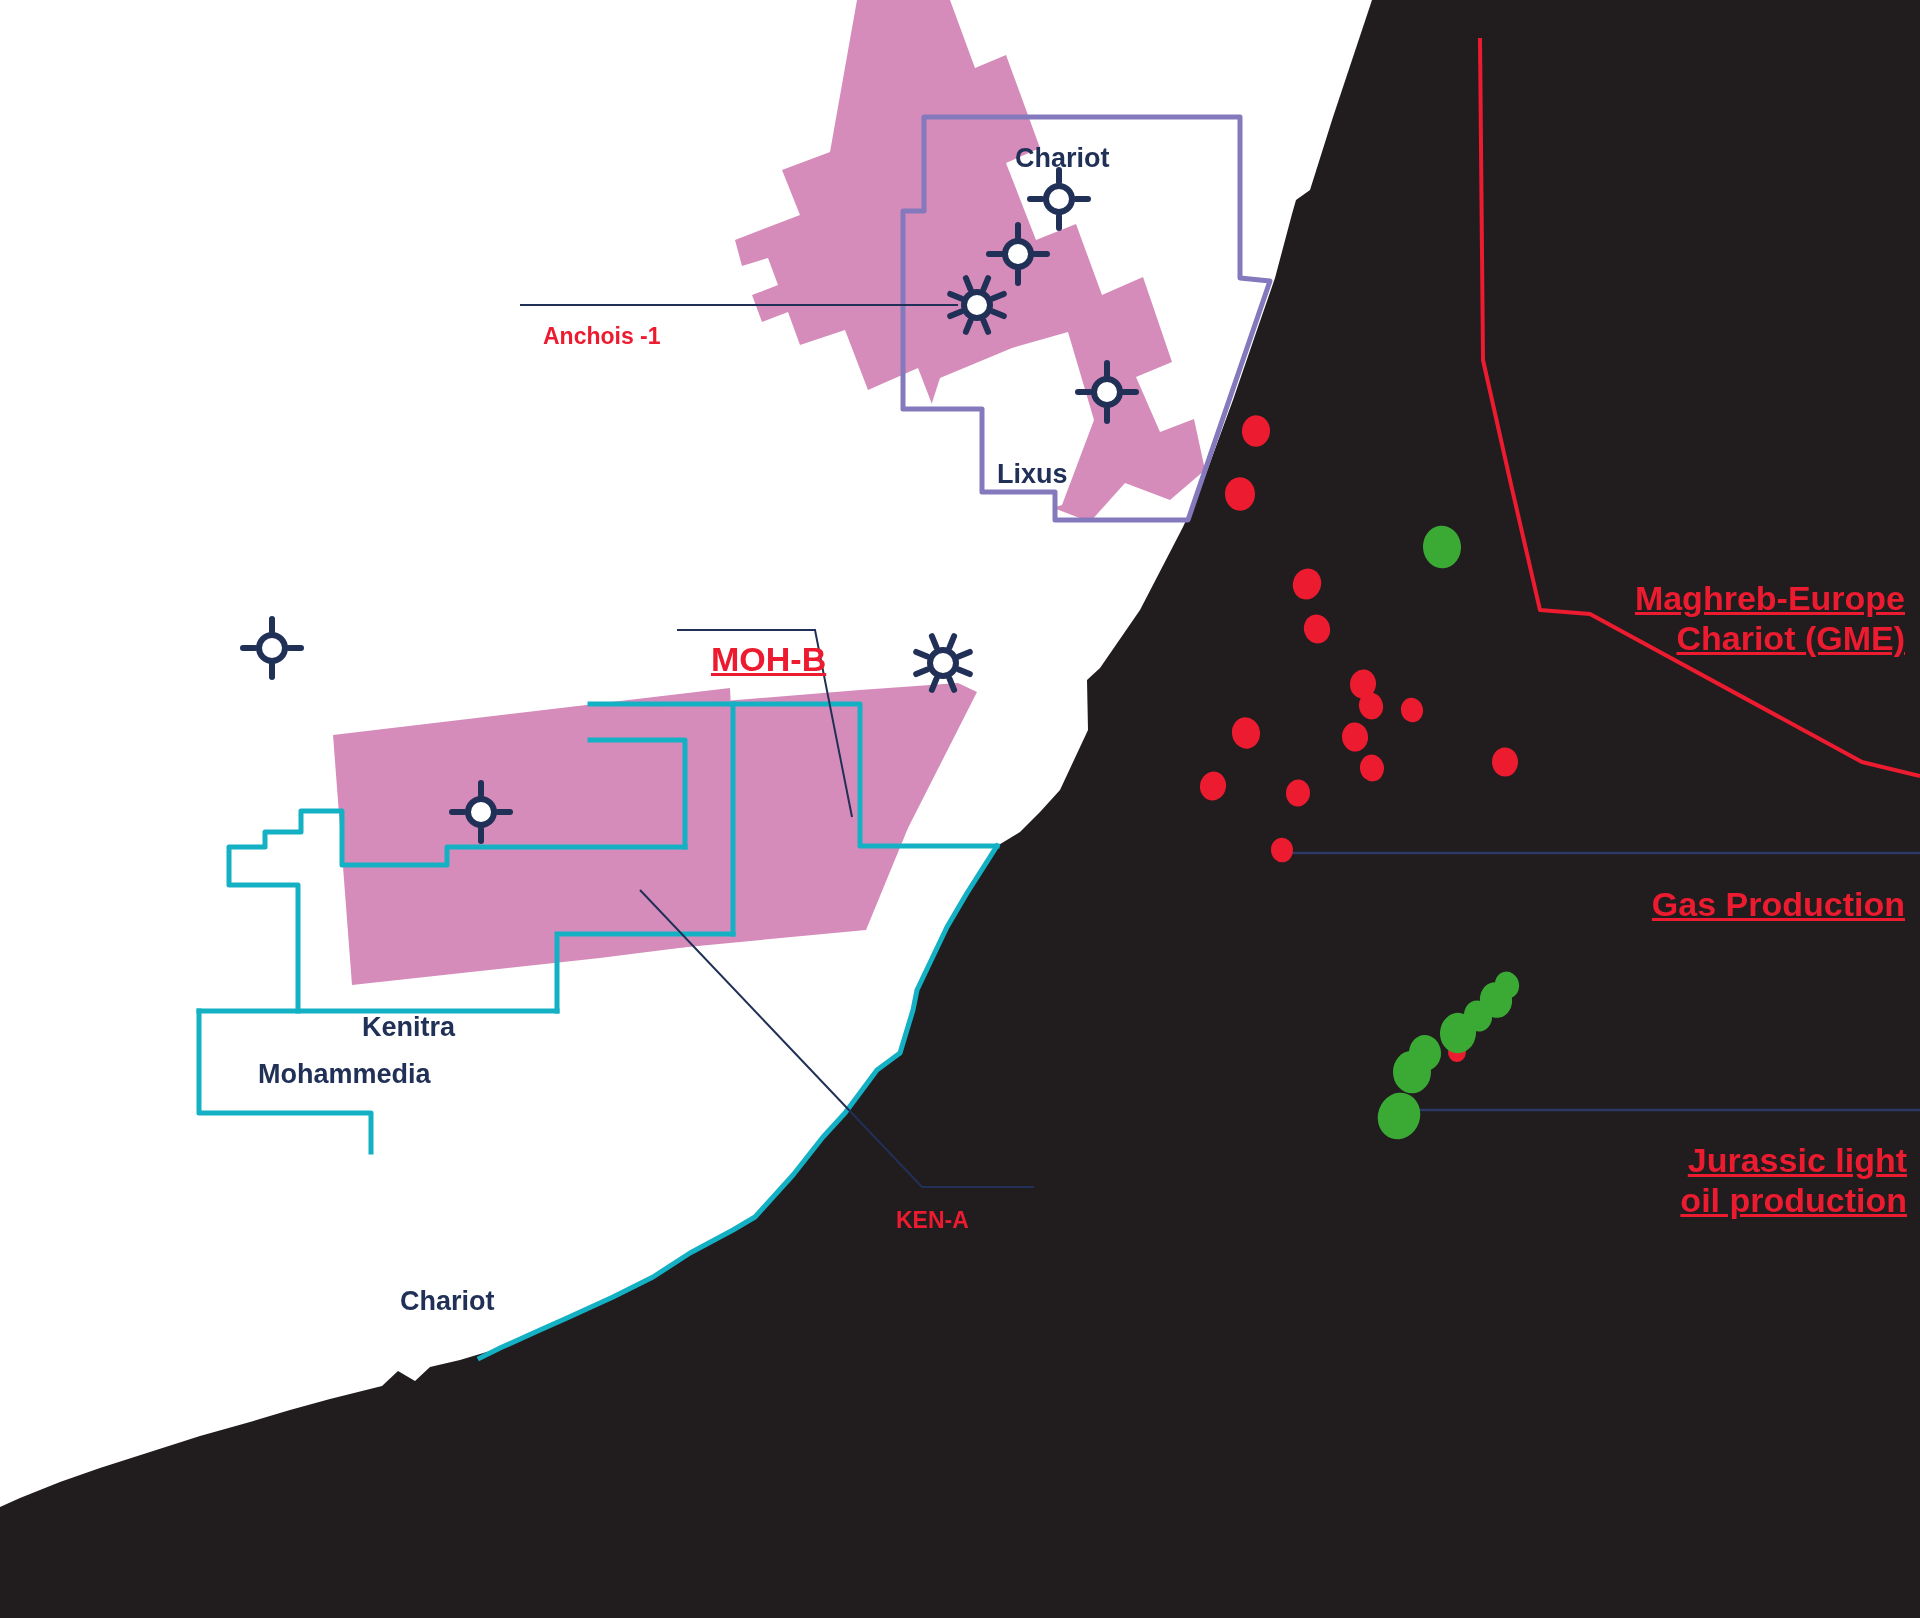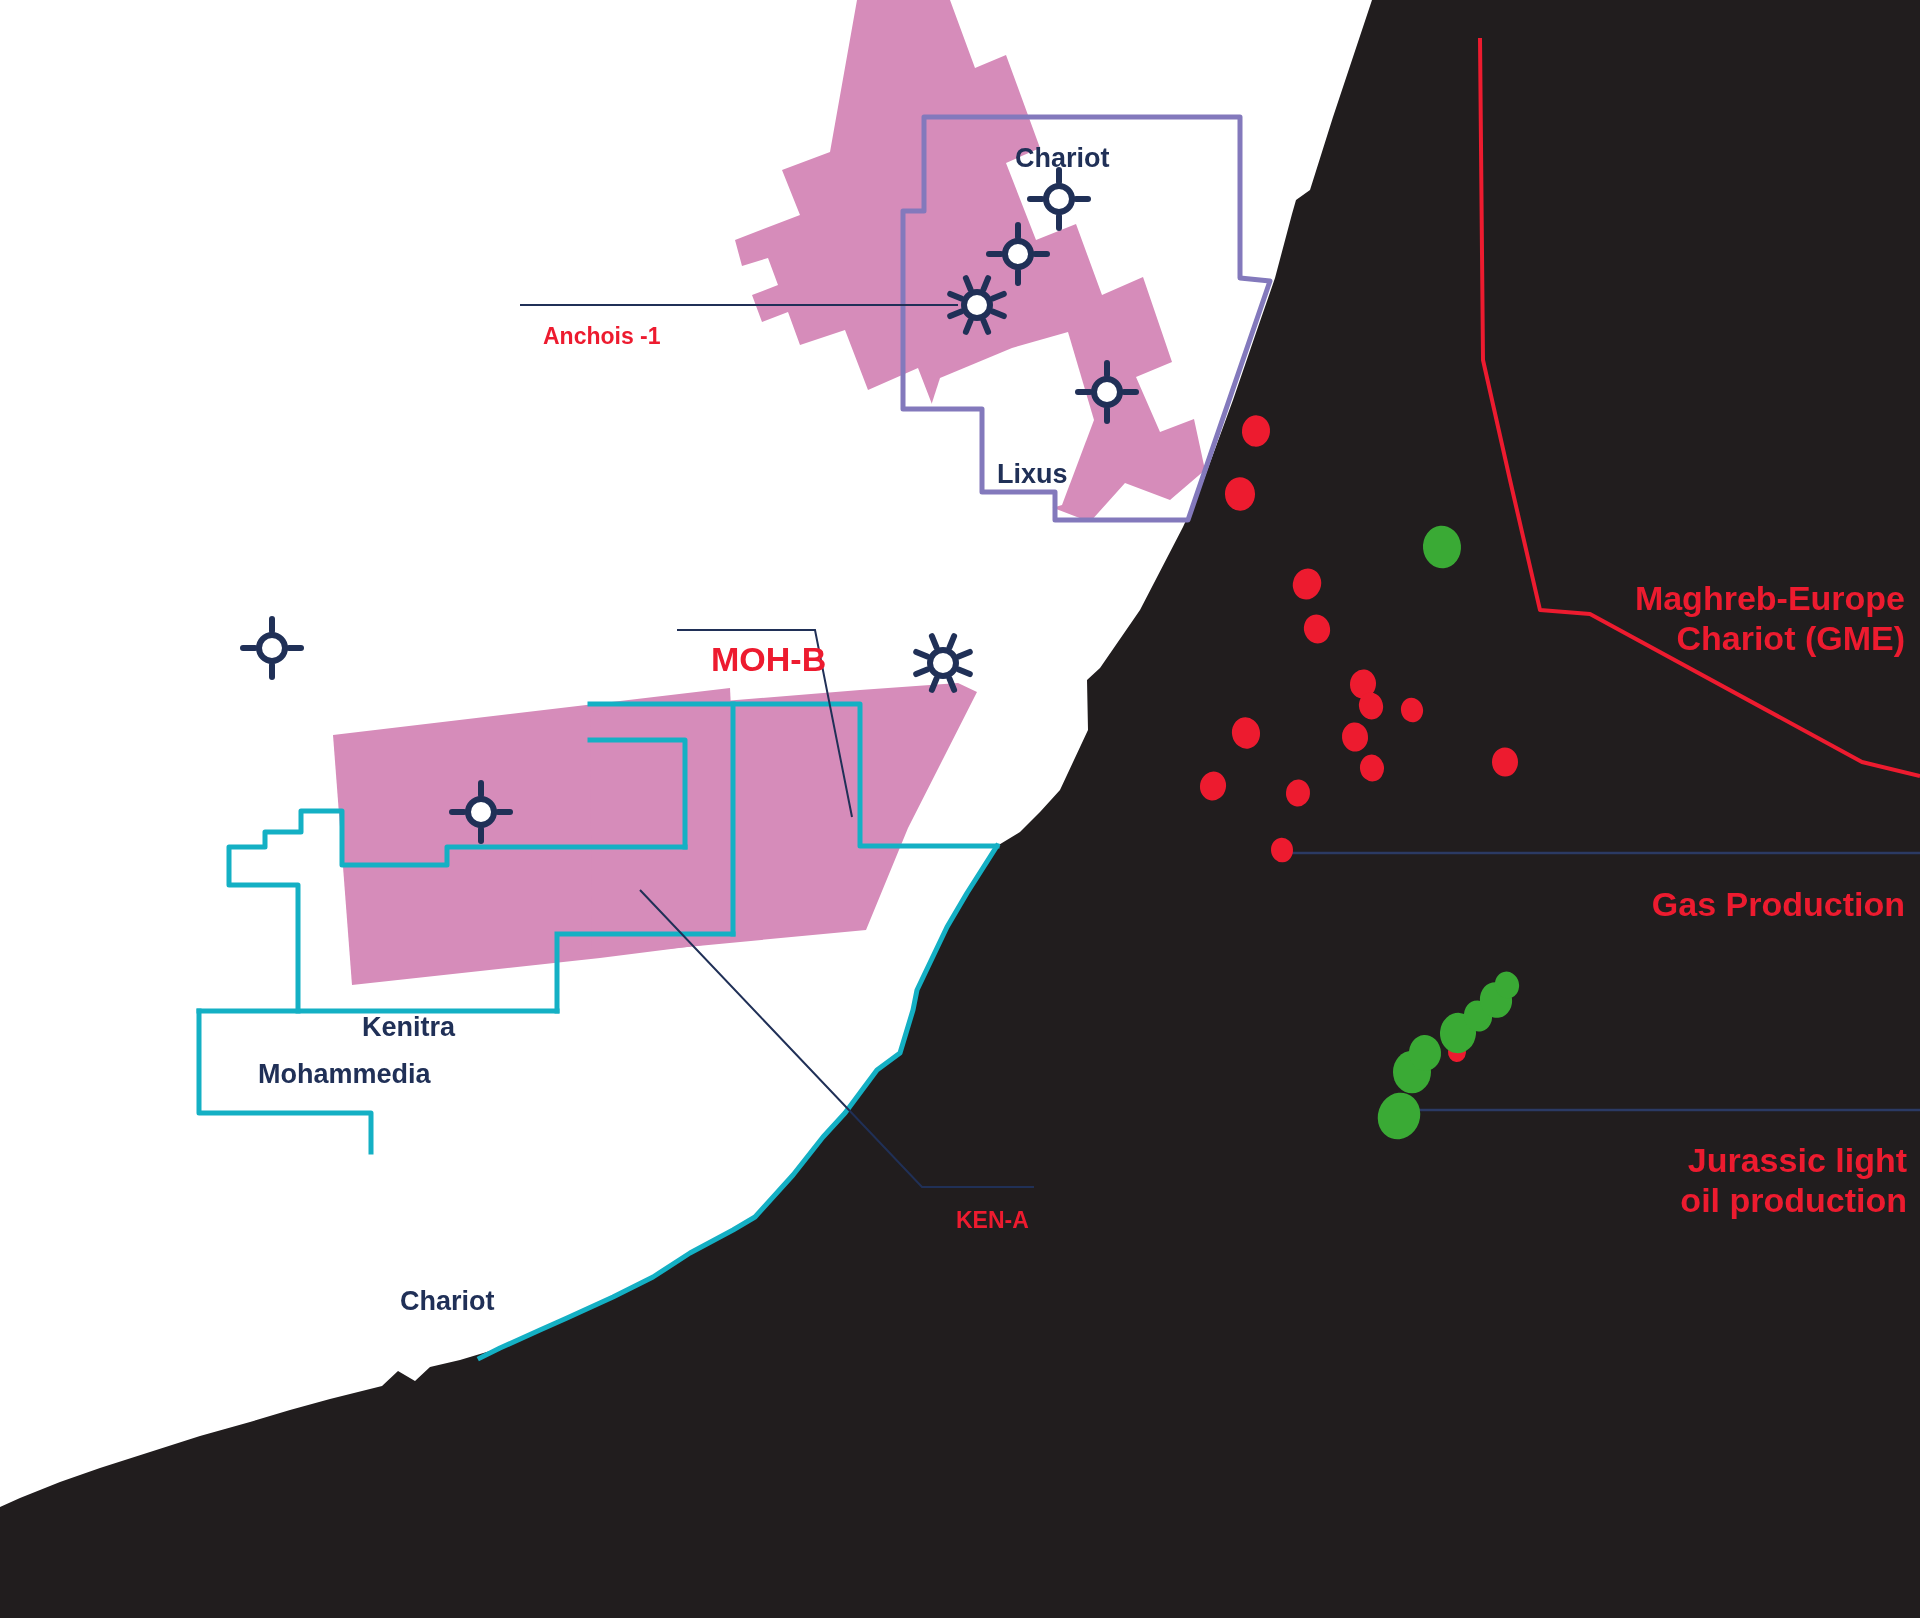--- a/index.html
+++ b/index.html
@@ -7,21 +7,21 @@
     position:relative;width:1920px;height:1618px;overflow:hidden;
     background:#ffffff;
     font-family:"Liberation Sans","DejaVu Sans",sans-serif;
   }
   #mapsvg{position:absolute;left:0;top:0;}
   .lbl{position:absolute;font-weight:bold;white-space:nowrap;line-height:1.18;}
   .navy{color:#203057;}
   .red{color:#ed1b2f;}
   .fs27{font-size:27px;}
   .fs30{font-size:23px;}
-  .fs34{font-size:34px;}
+  .fs34{font-size:34px;text-decoration:underline;}
   .right{text-align:right;}
 </style>
 </head>
 <body>
 
 <div id="stage">
 
   <svg id="mapsvg" width="1920" height="1618" viewBox="0 0 1920 1618">
 
     <path d="M1372,0 L1333,117 L1310,190 L1296,200 L1292,214 L1275,278 L1257,330 L1233,400
@@ -154,21 +154,21 @@
           <line x1="949.5056183502065" y1="647.2940479473082" x2="954.0978195385876" y2="636.2074935571727" stroke="#203057" stroke-width="6" stroke-linecap="round"></line>
           <line x1="958.7059520526918" y1="656.4943816497935" x2="969.7925064428273" y2="651.9021804614124" stroke="#203057" stroke-width="6" stroke-linecap="round"></line>
         </g>
       </g>
   </svg>
 
   <div class="lbl red fs30" style="left:543px;top:323px;">Anchois -1</div>
   <div class="lbl navy fs27" style="left:1015px;top:143px;">Chariot</div>
   <div class="lbl navy fs27" style="left:997px;top:459px;">Lixus</div>
   <div class="lbl red fs34" style="left:711px;top:639px;">MOH-B</div>
-  <div class="lbl red fs30" style="left:956px;top:1207px;">KEN-A</div>
+  <div class="lbl red fs30" style="left:896px;top:1207px;">KEN-A</div>
   <div class="lbl navy fs27" style="left:362px;top:972px;margin-top:40px;">Kenitra</div>
   <div class="lbl navy fs27" style="left:258px;top:1059px;">Mohammedia</div>
   <div class="lbl navy fs27" style="left:400px;top:1286px;">Chariot</div>
 
   <div class="lbl red fs34 right" style="right:15px;top:578px;">
     <div>Maghreb-Europe</div>
     <div>Chariot (GME)</div>
   </div>
   <div class="lbl red fs34 right" style="right:15px;top:884px;">Gas Production</div>
   <div class="lbl red fs34 right" style="right:13px;top:1140px;">

